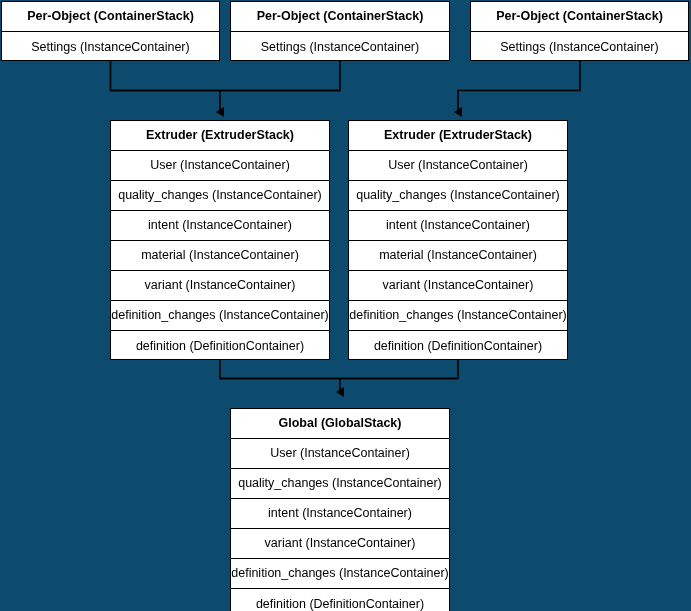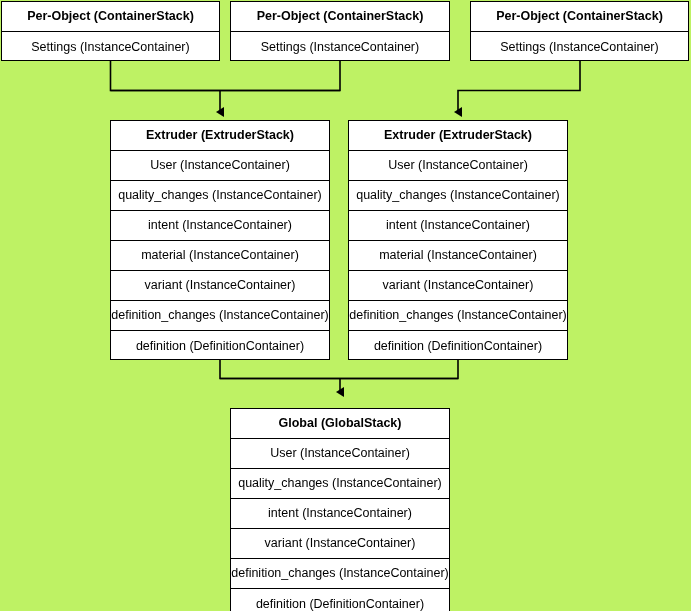--- a/index.html
+++ b/index.html
@@ -4,21 +4,21 @@
 <style>
   html, body {
     margin: 0;
     padding: 0;
     background: #ffffff;
   }
   #canvas {
     position: relative;
     width: 691px;
     height: 611px;
-    background: #bef264;
+    background: #0c4a6e;
     font-family: "Liberation Sans", sans-serif;
     overflow: hidden;
   }
   .connectors {
     position: absolute;
     left: 0;
     top: 0;
     width: 691px;
     height: 611px;
     pointer-events: none;

